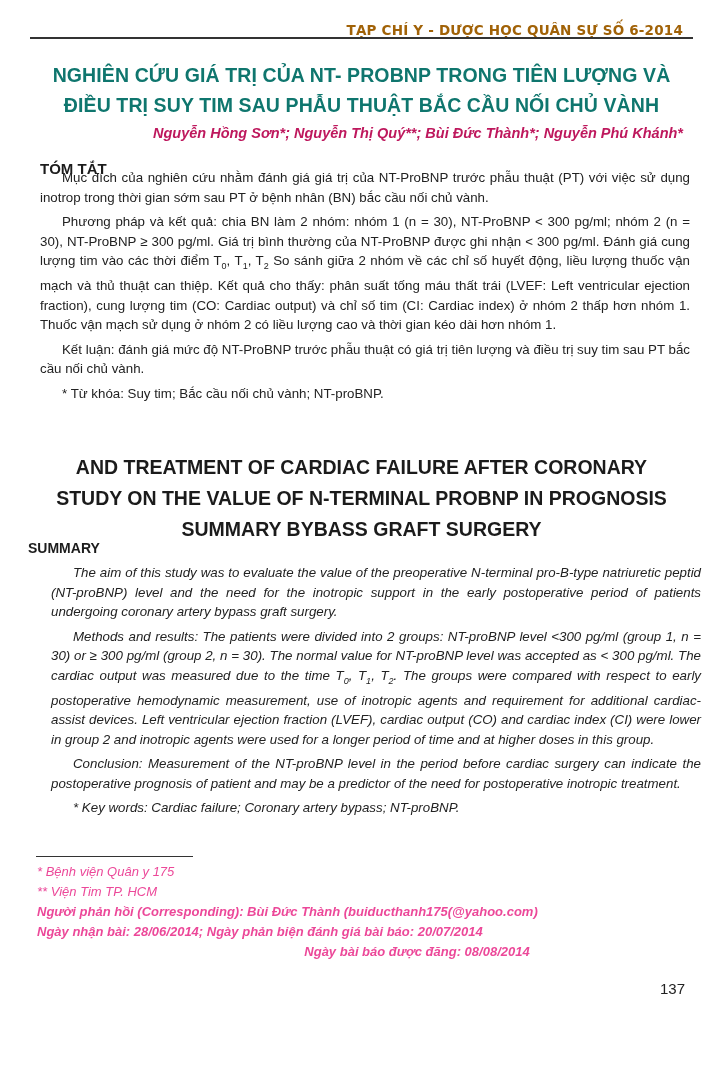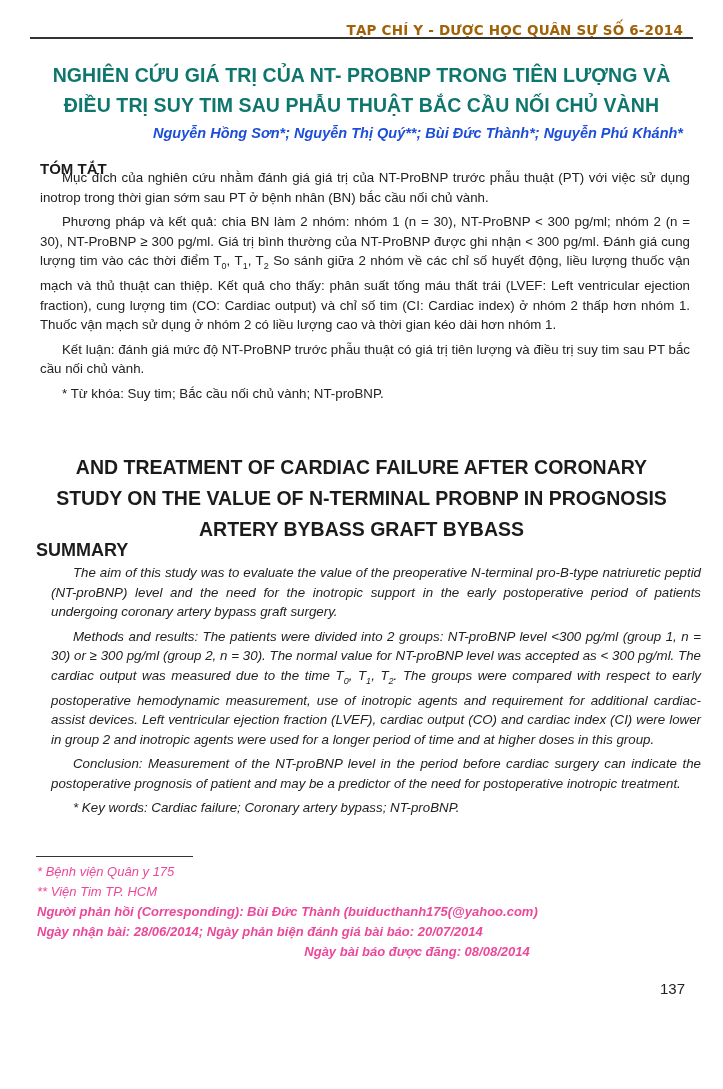--- a/index.html
+++ b/index.html
@@ -16,38 +16,38 @@
       position: absolute; top: 37px; left: 30px; width: 663px; height: 2px;
       background: #333;
     }
     .vn-title {
       position: absolute; top: 60px; left: 20px; width: 683px;
       text-align: center; font-weight: bold; font-size: 19.5px; line-height: 30px;
       color: #0f766e; letter-spacing: 0.1px;
     }
     .authors {
       position: absolute; top: 125px; right: 40px;
-      font-weight: bold; font-style: italic; font-size: 14.5px; color: #1d4ed8;
+      font-weight: bold; font-style: italic; font-size: 14.5px; color: #be185d;
     }
     .section-head {
       position: absolute; left: 40px; font-weight: bold; font-size: 15px; color: #1c1c1c;
     }
     .abstract {
       position: absolute; left: 40px; width: 650px;
       font-size: 13.3px; line-height: 19.5px; color: #222; text-align: justify;
     }
     .abstract p { margin: 0 0 5px 0; text-indent: 22px; }
     .abstract sub { font-size: 9px; }
     .en-title {
       position: absolute; top: 452px; left: 20px; width: 683px;
       text-align: center; font-weight: bold; font-size: 19.5px; line-height: 31px;
       color: #1b1b1b;
     }
     .summary-head {
-      position: absolute; top: 540px; left: 36px; font-weight: bold; font-size: 18px; color: #1c1c1c;
+      position: absolute; top: 540px; left: 28px; font-weight: bold; font-size: 14px; color: #1c1c1c;
     }
     .summary { font-style: italic; margin-left: 11px; }
     .footnote-rule {
       position: absolute; top: 856px; left: 36px; width: 157px; height: 1px; background: #333;
     }
     .footnotes {
       position: absolute; top: 862px; left: 37px; width: 640px;
       font-size: 13px; line-height: 20px; font-style: italic; color: #ec4899;
     }
     .footnotes .bold { font-weight: bold; }
@@ -74,21 +74,21 @@
 <div class="abstract" style="top:168px;">
   <p>Mục đích của nghiên cứu nhằm đánh giá giá trị của NT-ProBNP trước phẫu thuật (PT) với việc sử dụng inotrop trong thời gian sớm sau PT ở bệnh nhân (BN) bắc cầu nối chủ vành.</p>
   <p><span>Phương pháp và kết quả: chia BN làm 2 nhóm: nhóm 1 (n = 30), NT-ProBNP &lt; 300 pg/ml; nhóm 2 (n = 30), NT-ProBNP ≥ 300 pg/ml. Giá trị bình thường của NT-ProBNP được ghi nhận &lt; 300 pg/ml. Đánh giá cung lượng tim vào các thời điểm T</span><sub>0</sub><span>, T</span><sub>1</sub><span>, T</span><sub>2</sub><span> So sánh giữa 2 nhóm về các chỉ số huyết động, liều lượng thuốc vận mạch và thủ thuật can thiệp. Kết quả cho thấy: phân suất tống máu thất trái (LVEF: Left ventricular ejection fraction), cung lượng tim (CO: Cardiac output) và chỉ số tim (CI: Cardiac index) ở nhóm 2 thấp hơn nhóm 1. Thuốc vận mạch sử dụng ở nhóm 2 có liều lượng cao và thời gian kéo dài hơn nhóm 1.</span></p>
   <p>Kết luận: đánh giá mức độ NT-ProBNP trước phẫu thuật có giá trị tiên lượng và điều trị suy tim sau PT bắc cầu nối chủ vành.</p>
   <p>* Từ khóa: Suy tim; Bắc cầu nối chủ vành; NT-proBNP.</p>
 </div>
 
 <div class="en-title">
   <div>AND TREATMENT OF CARDIAC FAILURE AFTER CORONARY</div>
   <div>STUDY ON THE VALUE OF N-TERMINAL PROBNP IN PROGNOSIS</div>
-  <div>ARTERY BYBASS GRAFT BYBASS</div>
+  <div>SUMMARY BYBASS GRAFT SURGERY</div>
 </div>
 
 <div class="summary-head">SUMMARY</div>
 
 <div class="abstract summary" style="top:563px;">
   <p>The aim of this study was to evaluate the value of the preoperative N-terminal pro-B-type natriuretic peptid (NT-proBNP) level and the need for the inotropic support in the early postoperative period of patients undergoing coronary artery bypass graft surgery.</p>
   <p><span>Methods and results: The patients were divided into 2 groups: NT-proBNP level &lt;300 pg/ml (group 1, n = 30) or ≥ 300 pg/ml (group 2, n = 30). The normal value for NT-proBNP level was accepted as &lt; 300 pg/ml. The cardiac output was measured due to the time T</span><sub>0</sub><span>, T</span><sub>1</sub><span>, T</span><sub>2</sub><span>. The groups were compared with respect to early postoperative hemodynamic measurement, use of inotropic agents and requirement for additional cardiac-assist devices. Left ventricular ejection fraction (LVEF), cardiac output (CO) and cardiac index (CI) were lower in group 2 and inotropic agents were used for a longer period of time and at higher doses in this group.</span></p>
   <p>Conclusion: Measurement of the NT-proBNP level in the period before cardiac surgery can indicate the postoperative prognosis of patient and may be a predictor of the need for postoperative inotropic treatment.</p>
   <p>* Key words: Cardiac failure; Coronary artery bypass; NT-proBNP.</p>
 </div>

